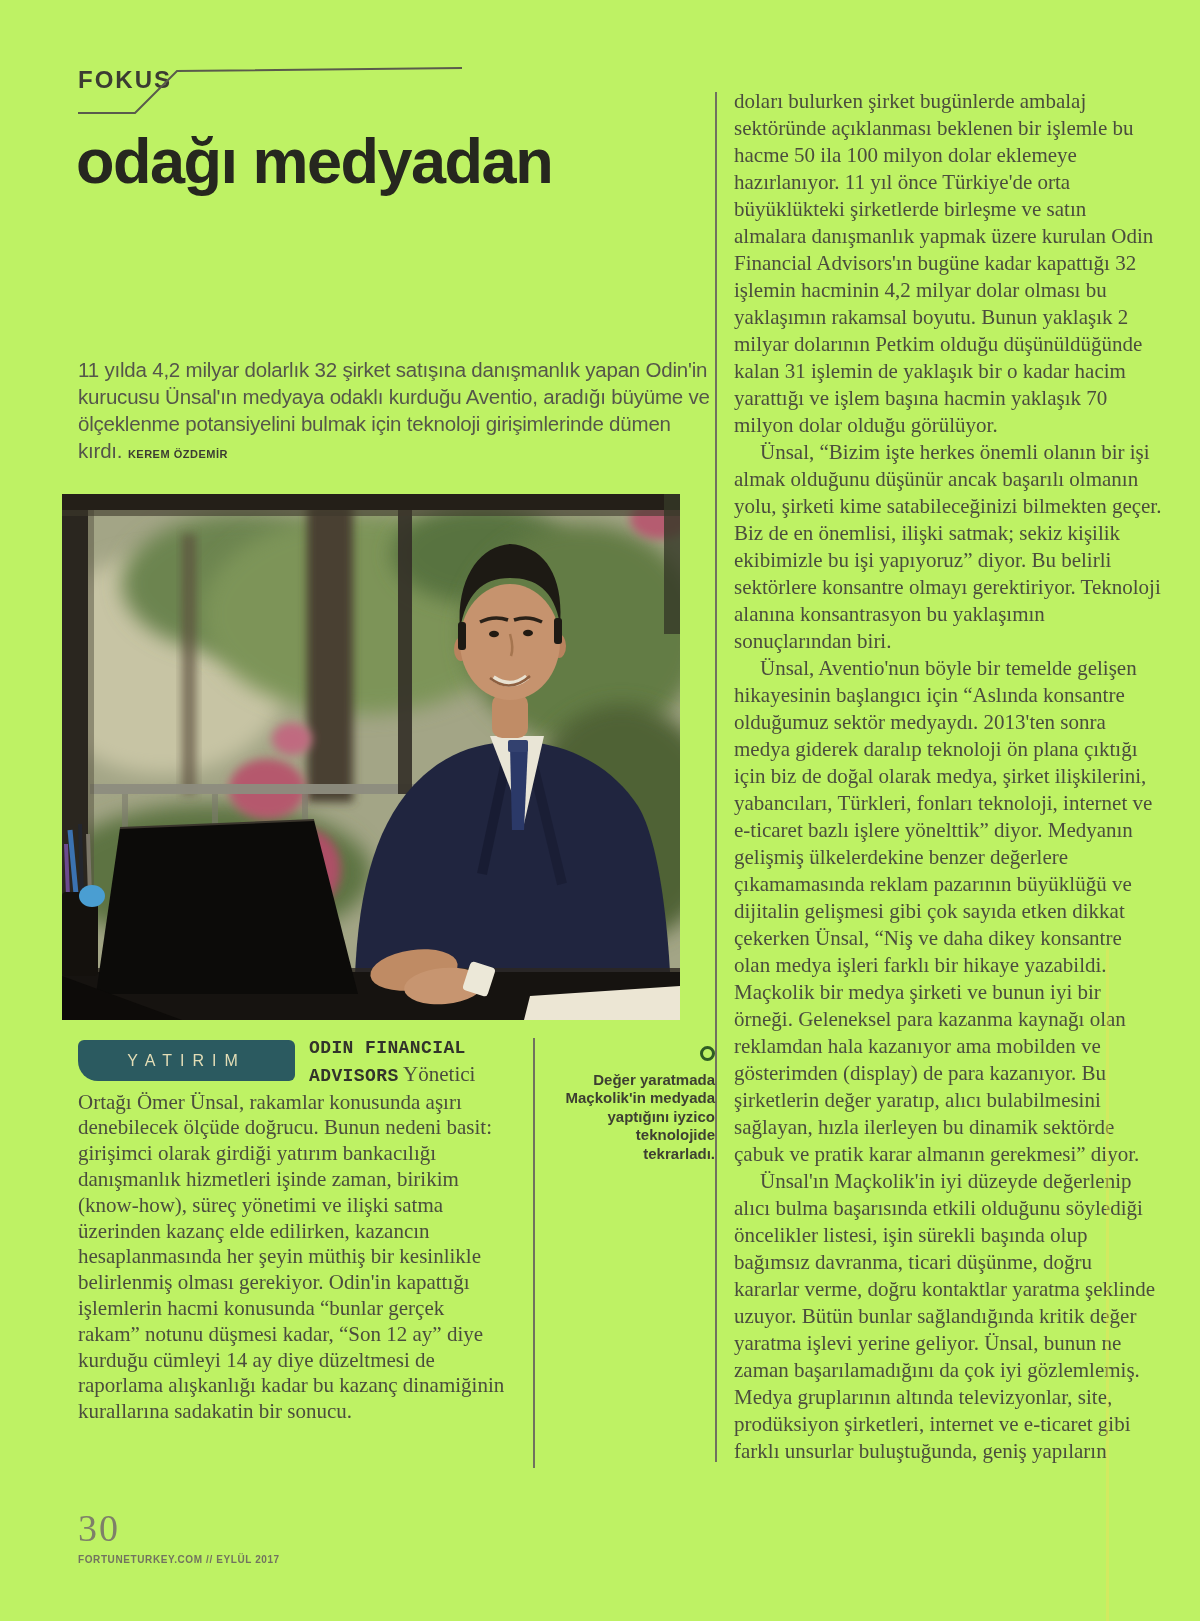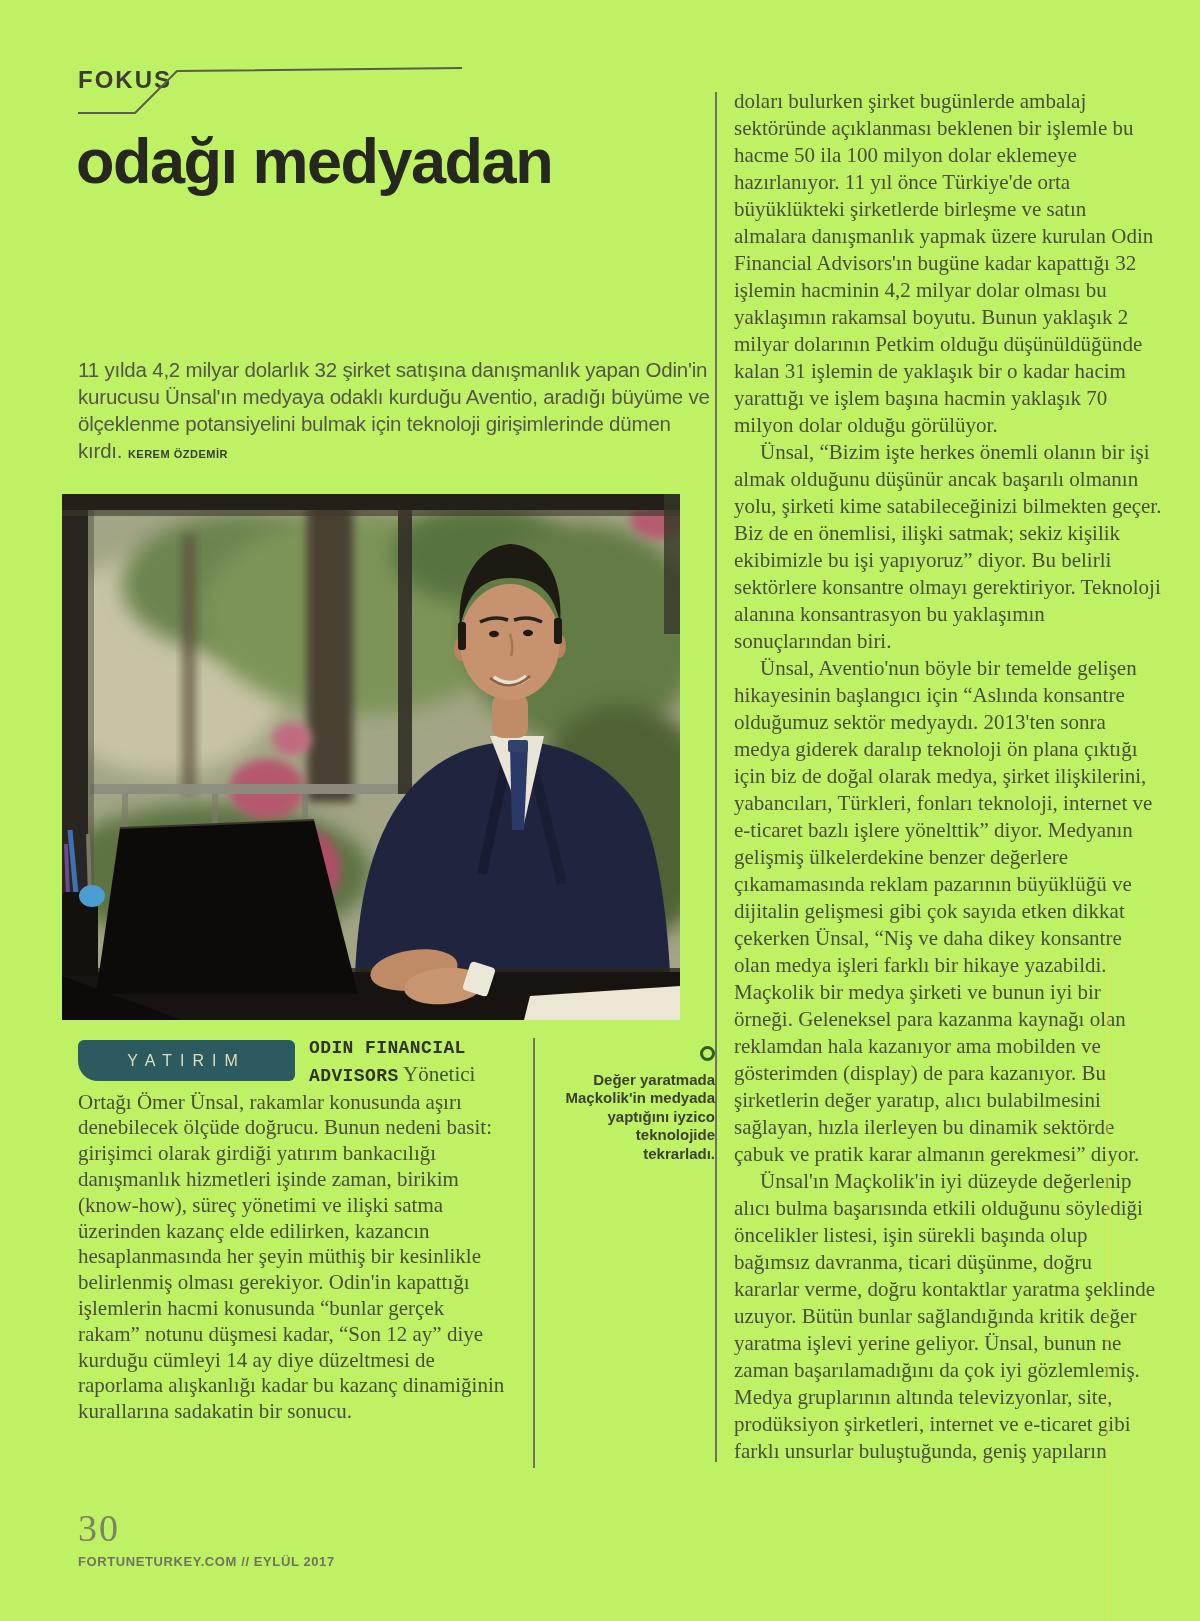--- a/index.html
+++ b/index.html
@@ -89,21 +89,21 @@
   
   .page-number{
     position:absolute;left:78px;top:1506px;
     font-family:Liberation Serif, serif;
     font-weight:400;font-size:38px;letter-spacing:2px;
     color:#7e8069;
   }
   .footer-url{
     position:absolute;left:78px;top:1554px;
     font-family:"Liberation Sans", sans-serif;
-    font-weight:bold;font-size:13px;letter-spacing:0.6px;
+    font-weight:bold;font-size:10px;letter-spacing:0.6px;
     color:#72735f;
     text-align:center;
   }
   
   .artifact-line{
     position:absolute;left:1106px;top:948px;width:3px;height:673px;
     background:rgba(235,225,90,0.45);
   }
 </style>
 </head>

